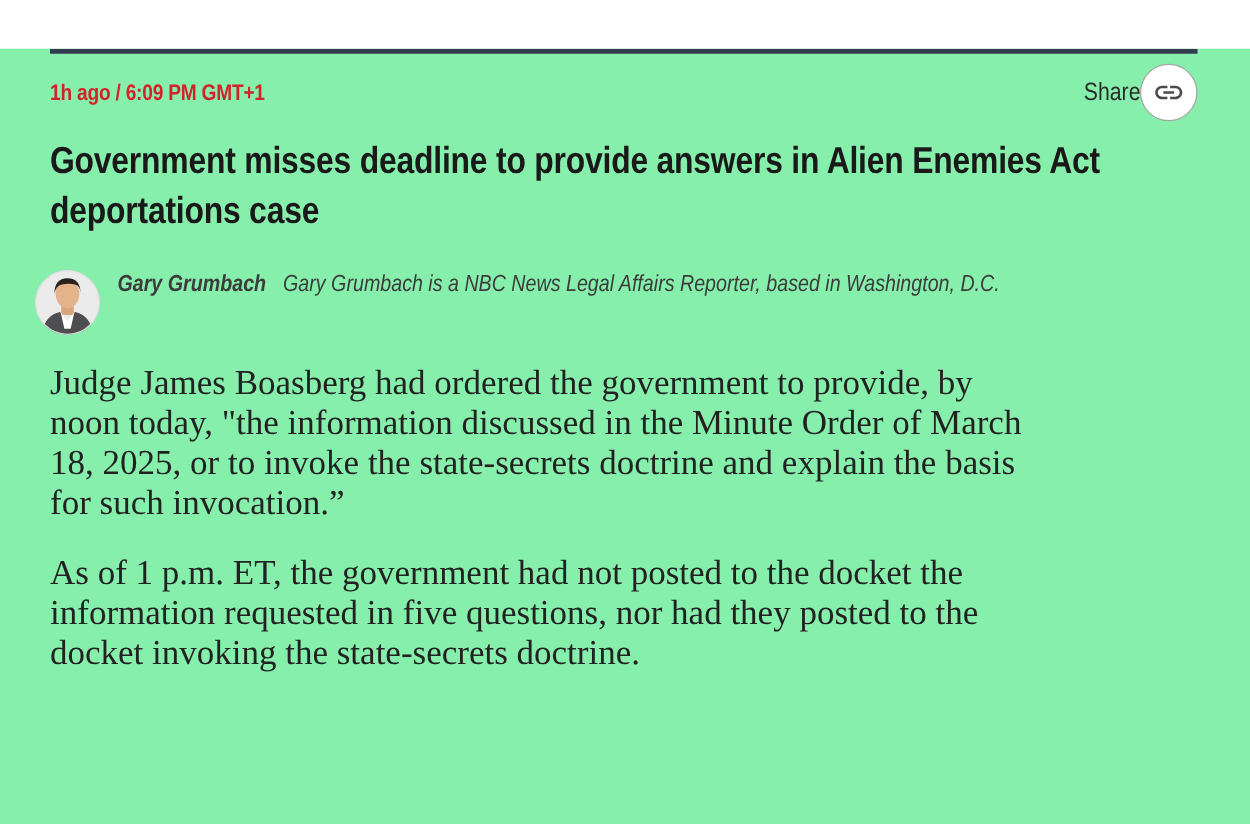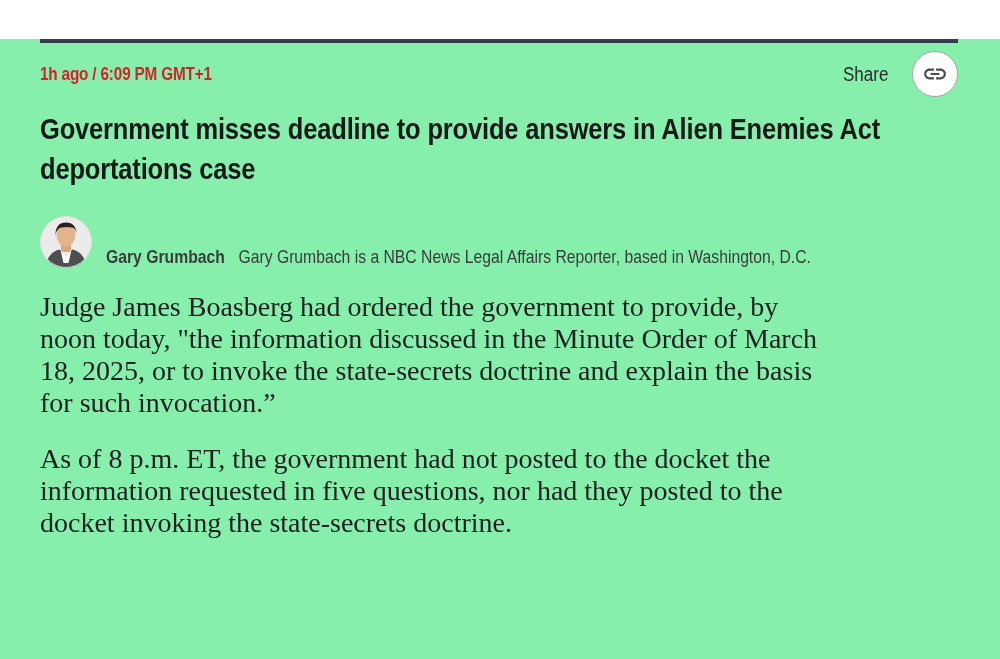--- a/index.html
+++ b/index.html
@@ -40,21 +40,21 @@
     font-weight: bold;
     font-size: 18px;
     letter-spacing: -0.2px;
     transform: scaleX(0.85);
     transform-origin: 0 50%;
     white-space: nowrap;
   }
   .share-group {
     display: flex;
     align-items: center;
-    gap: 24px;
+    gap: 0;
   }
   .share-label {
     font-size: 20px;
     color: var(--share_text, #2b2b2b);
     transform: scaleX(0.85);
     transform-origin: 100% 50%;
     white-space: nowrap;
   }
   .share-circle {
     width: 46px;
@@ -82,24 +82,25 @@
     color: var(--headline_text, #191919);
     letter-spacing: -0.2px;
     white-space: pre-line;
     transform: scaleX(0.85);
     transform-origin: 0 0;
   }
 
   
   .author-row {
     position: absolute;
-    left: 40px;
+    left: 28px;
     top: 177px;
     display: flex;
-    align-items: flex-end;
+    align-items: flex-start;
+    font-style: italic;
   }
   .avatar {
     width: 52px;
     height: 52px;
     border-radius: 50%;
     overflow: hidden;
     flex: 0 0 auto;
   }
   .author-text {
     display: flex;
@@ -183,18 +184,18 @@
       <span class="author-name">Gary Grumbach</span>
       <span class="author-bio">Gary Grumbach is a NBC News Legal Affairs Reporter, based in Washington, D.C.</span>
     </div>
   </div>
 
   <div class="article">
     <p>Judge James Boasberg had ordered the government to provide, by
 noon today, "the information discussed in the Minute Order of March
 18, 2025, or to invoke the state-secrets doctrine and explain the basis
 for such invocation.”</p>
-    <p>As of 8 p.m. ET, the government had not posted to the docket the
+    <p>As of 1 p.m. ET, the government had not posted to the docket the
 information requested in five questions, nor had they posted to the
 docket invoking the state-secrets doctrine.</p>
   </div>
 
 </div>
 
 </body></html>

